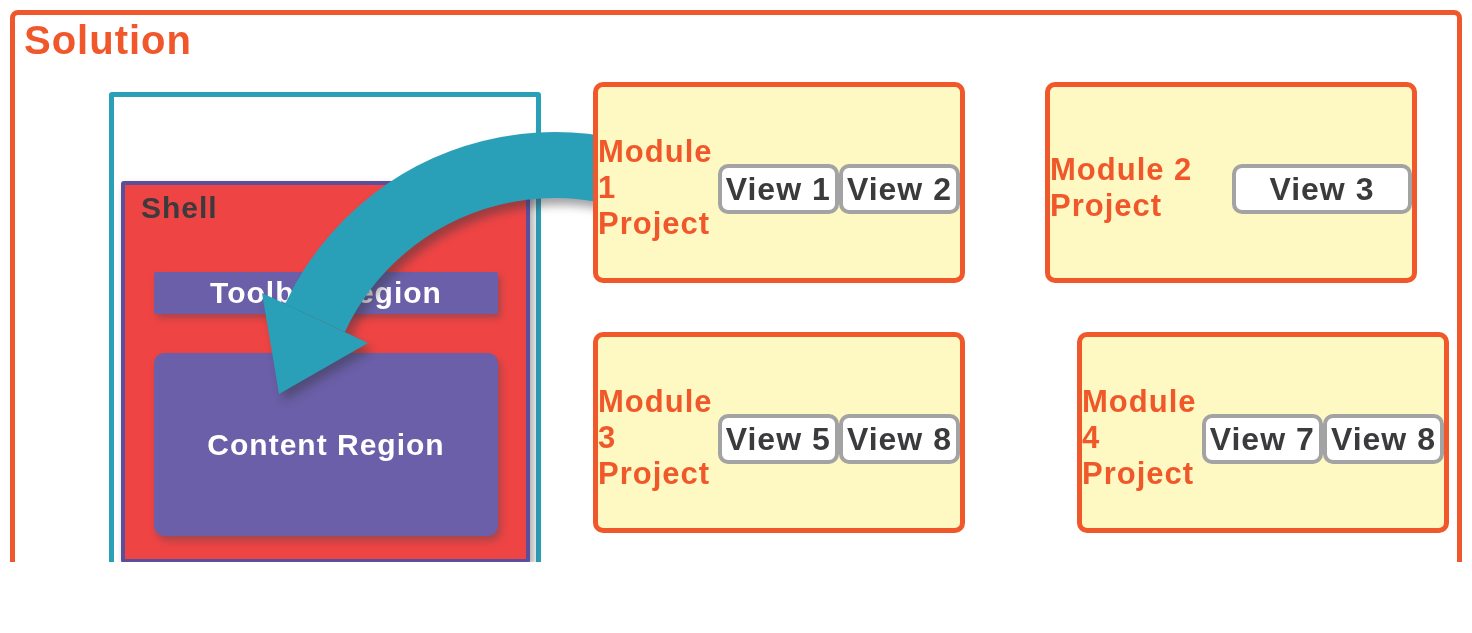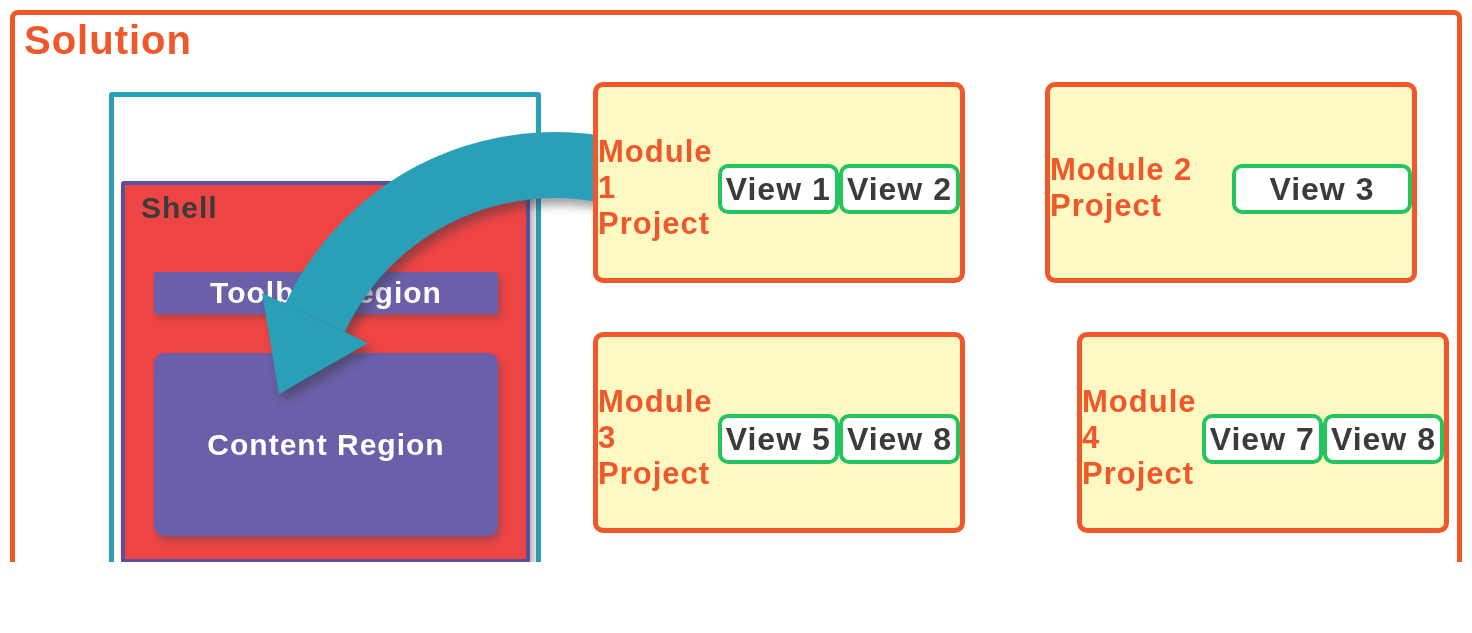--- a/index.html
+++ b/index.html
@@ -130,21 +130,21 @@
     margin-top: 11px;
     font-size: 31px;
     font-weight: 700;
     letter-spacing: 1px;
     color: #F0582B;
     line-height: 36px;
   }
   .view-btn {
     margin-top: 13px;
     width: 258px; height: 50px;
-    border: 4px solid #22c55e;
+    border: 4px solid #a3a3a3;
     border-radius: 10px;
     box-sizing: border-box;
     background: #ffffff;
     display: flex;
     align-items: center;
     justify-content: center;
     font-size: 32px;
     font-weight: 700;
     letter-spacing: 1px;
     color: #3B3A3C;

